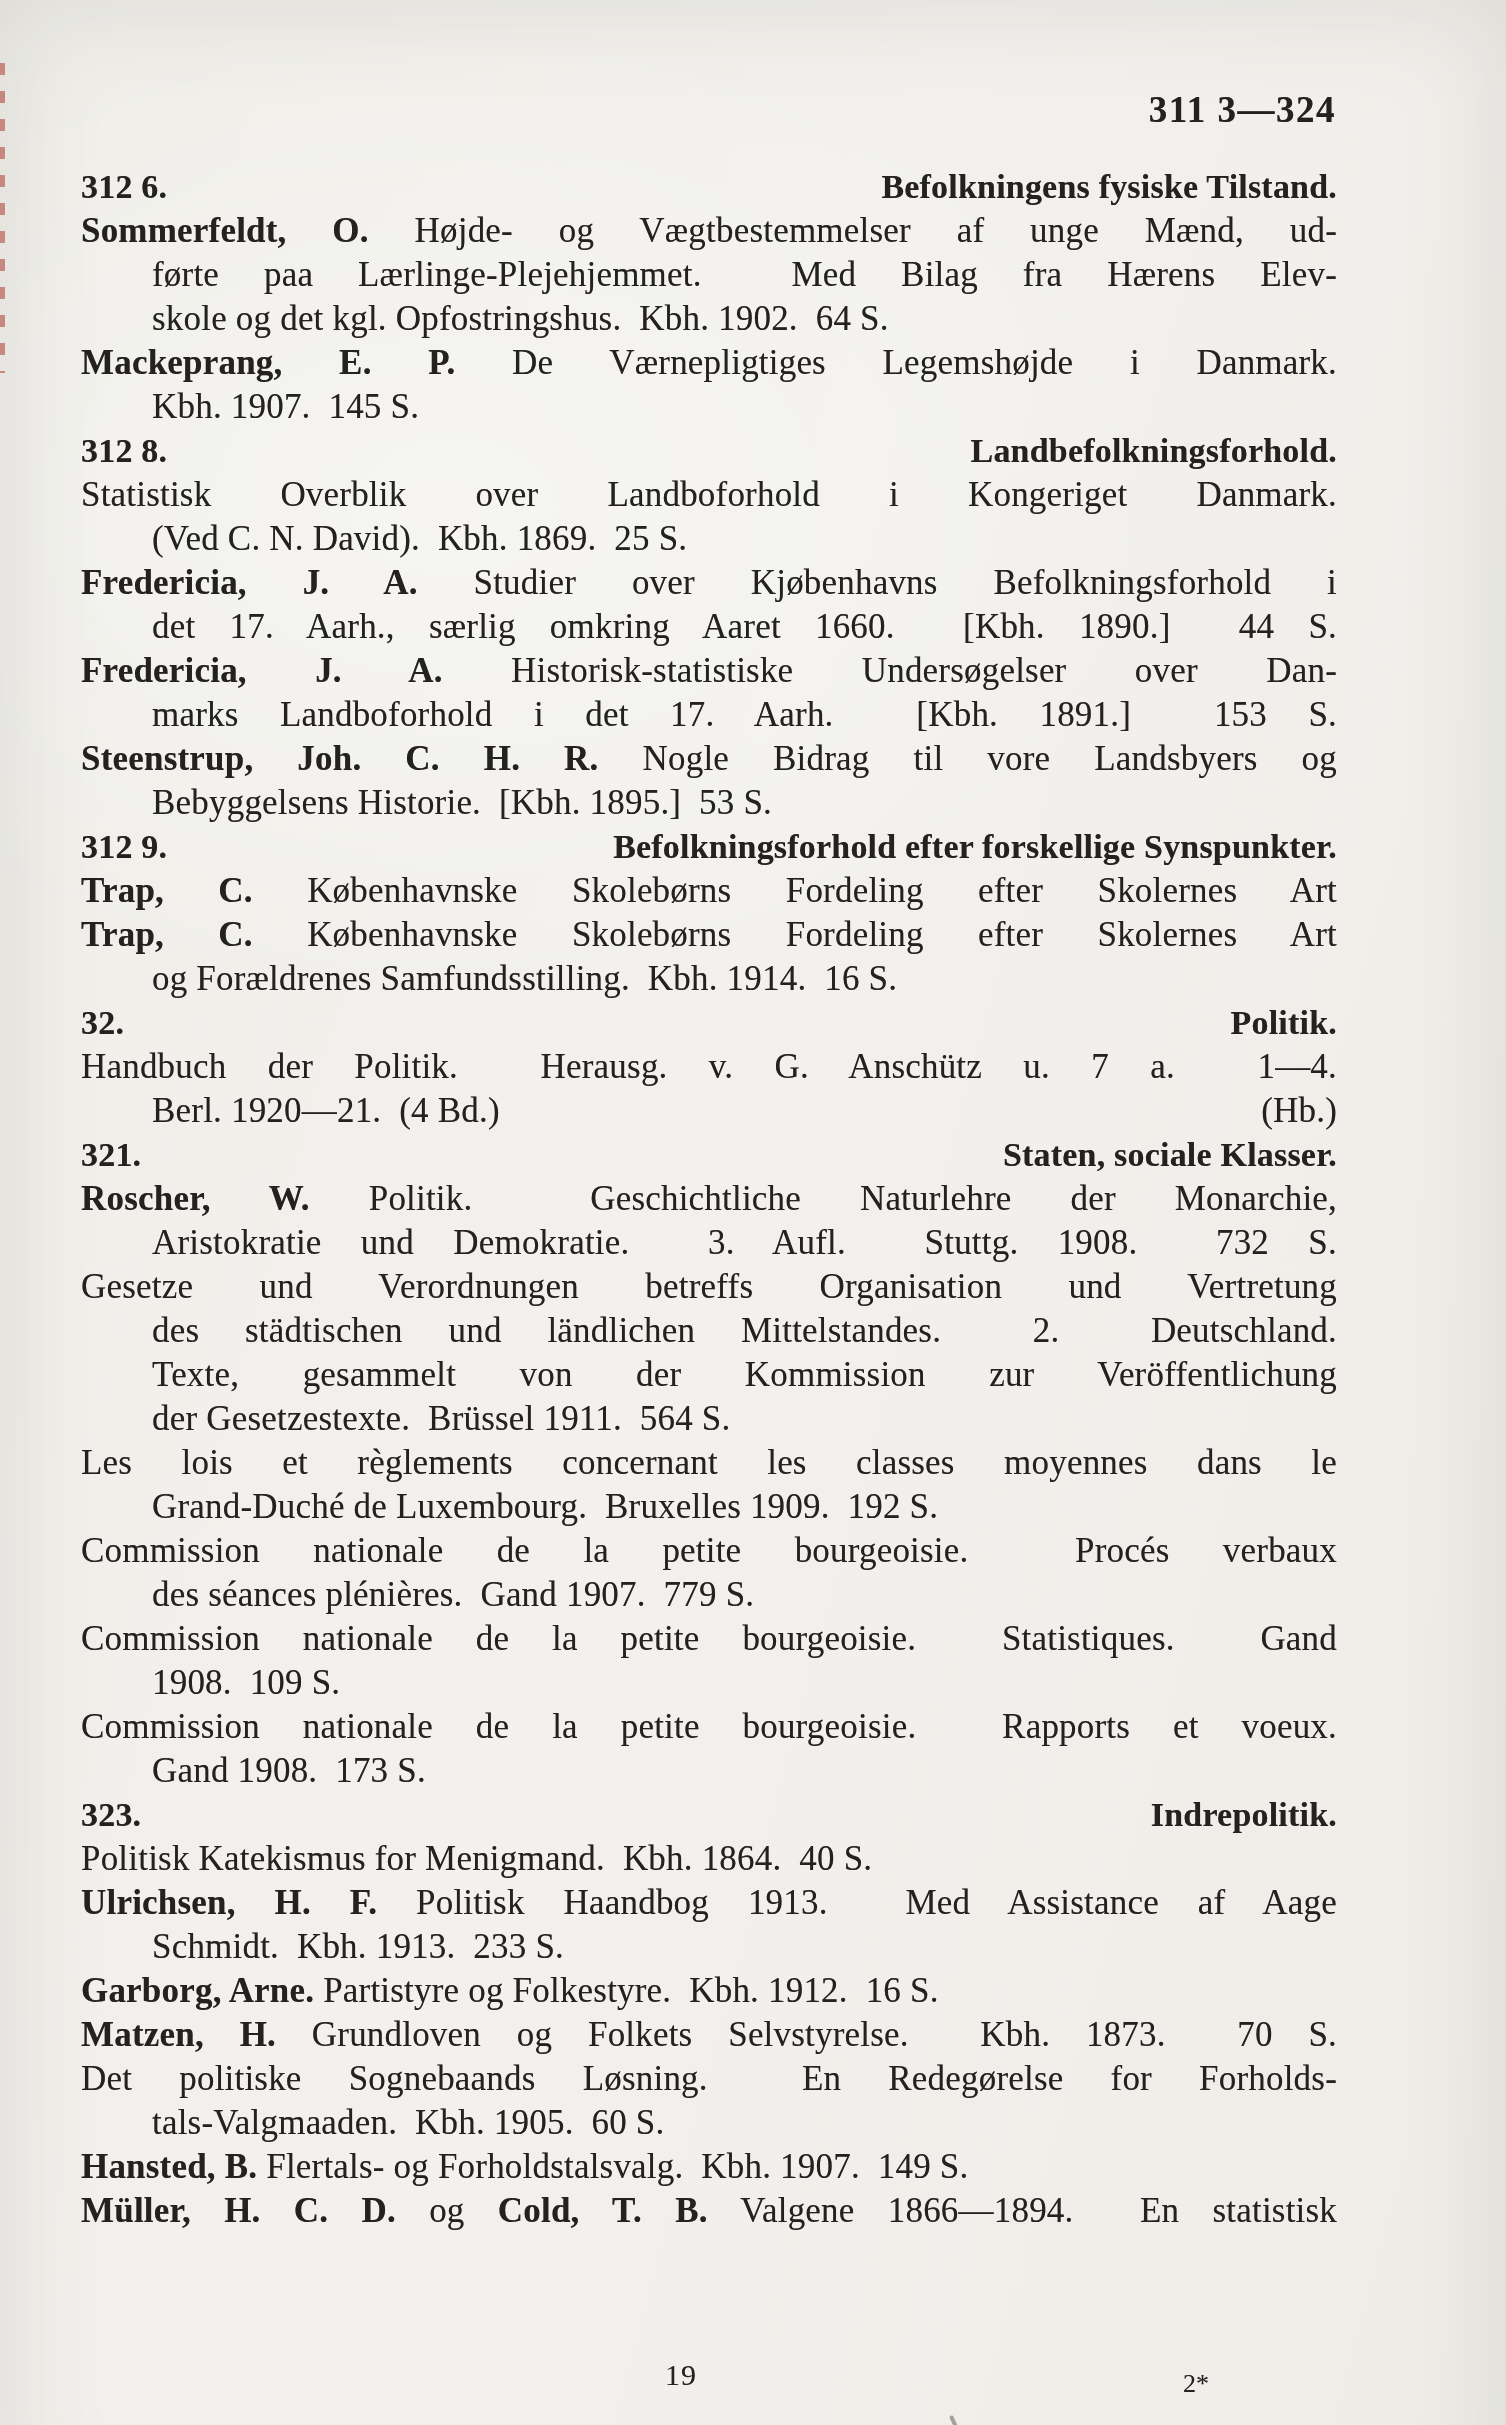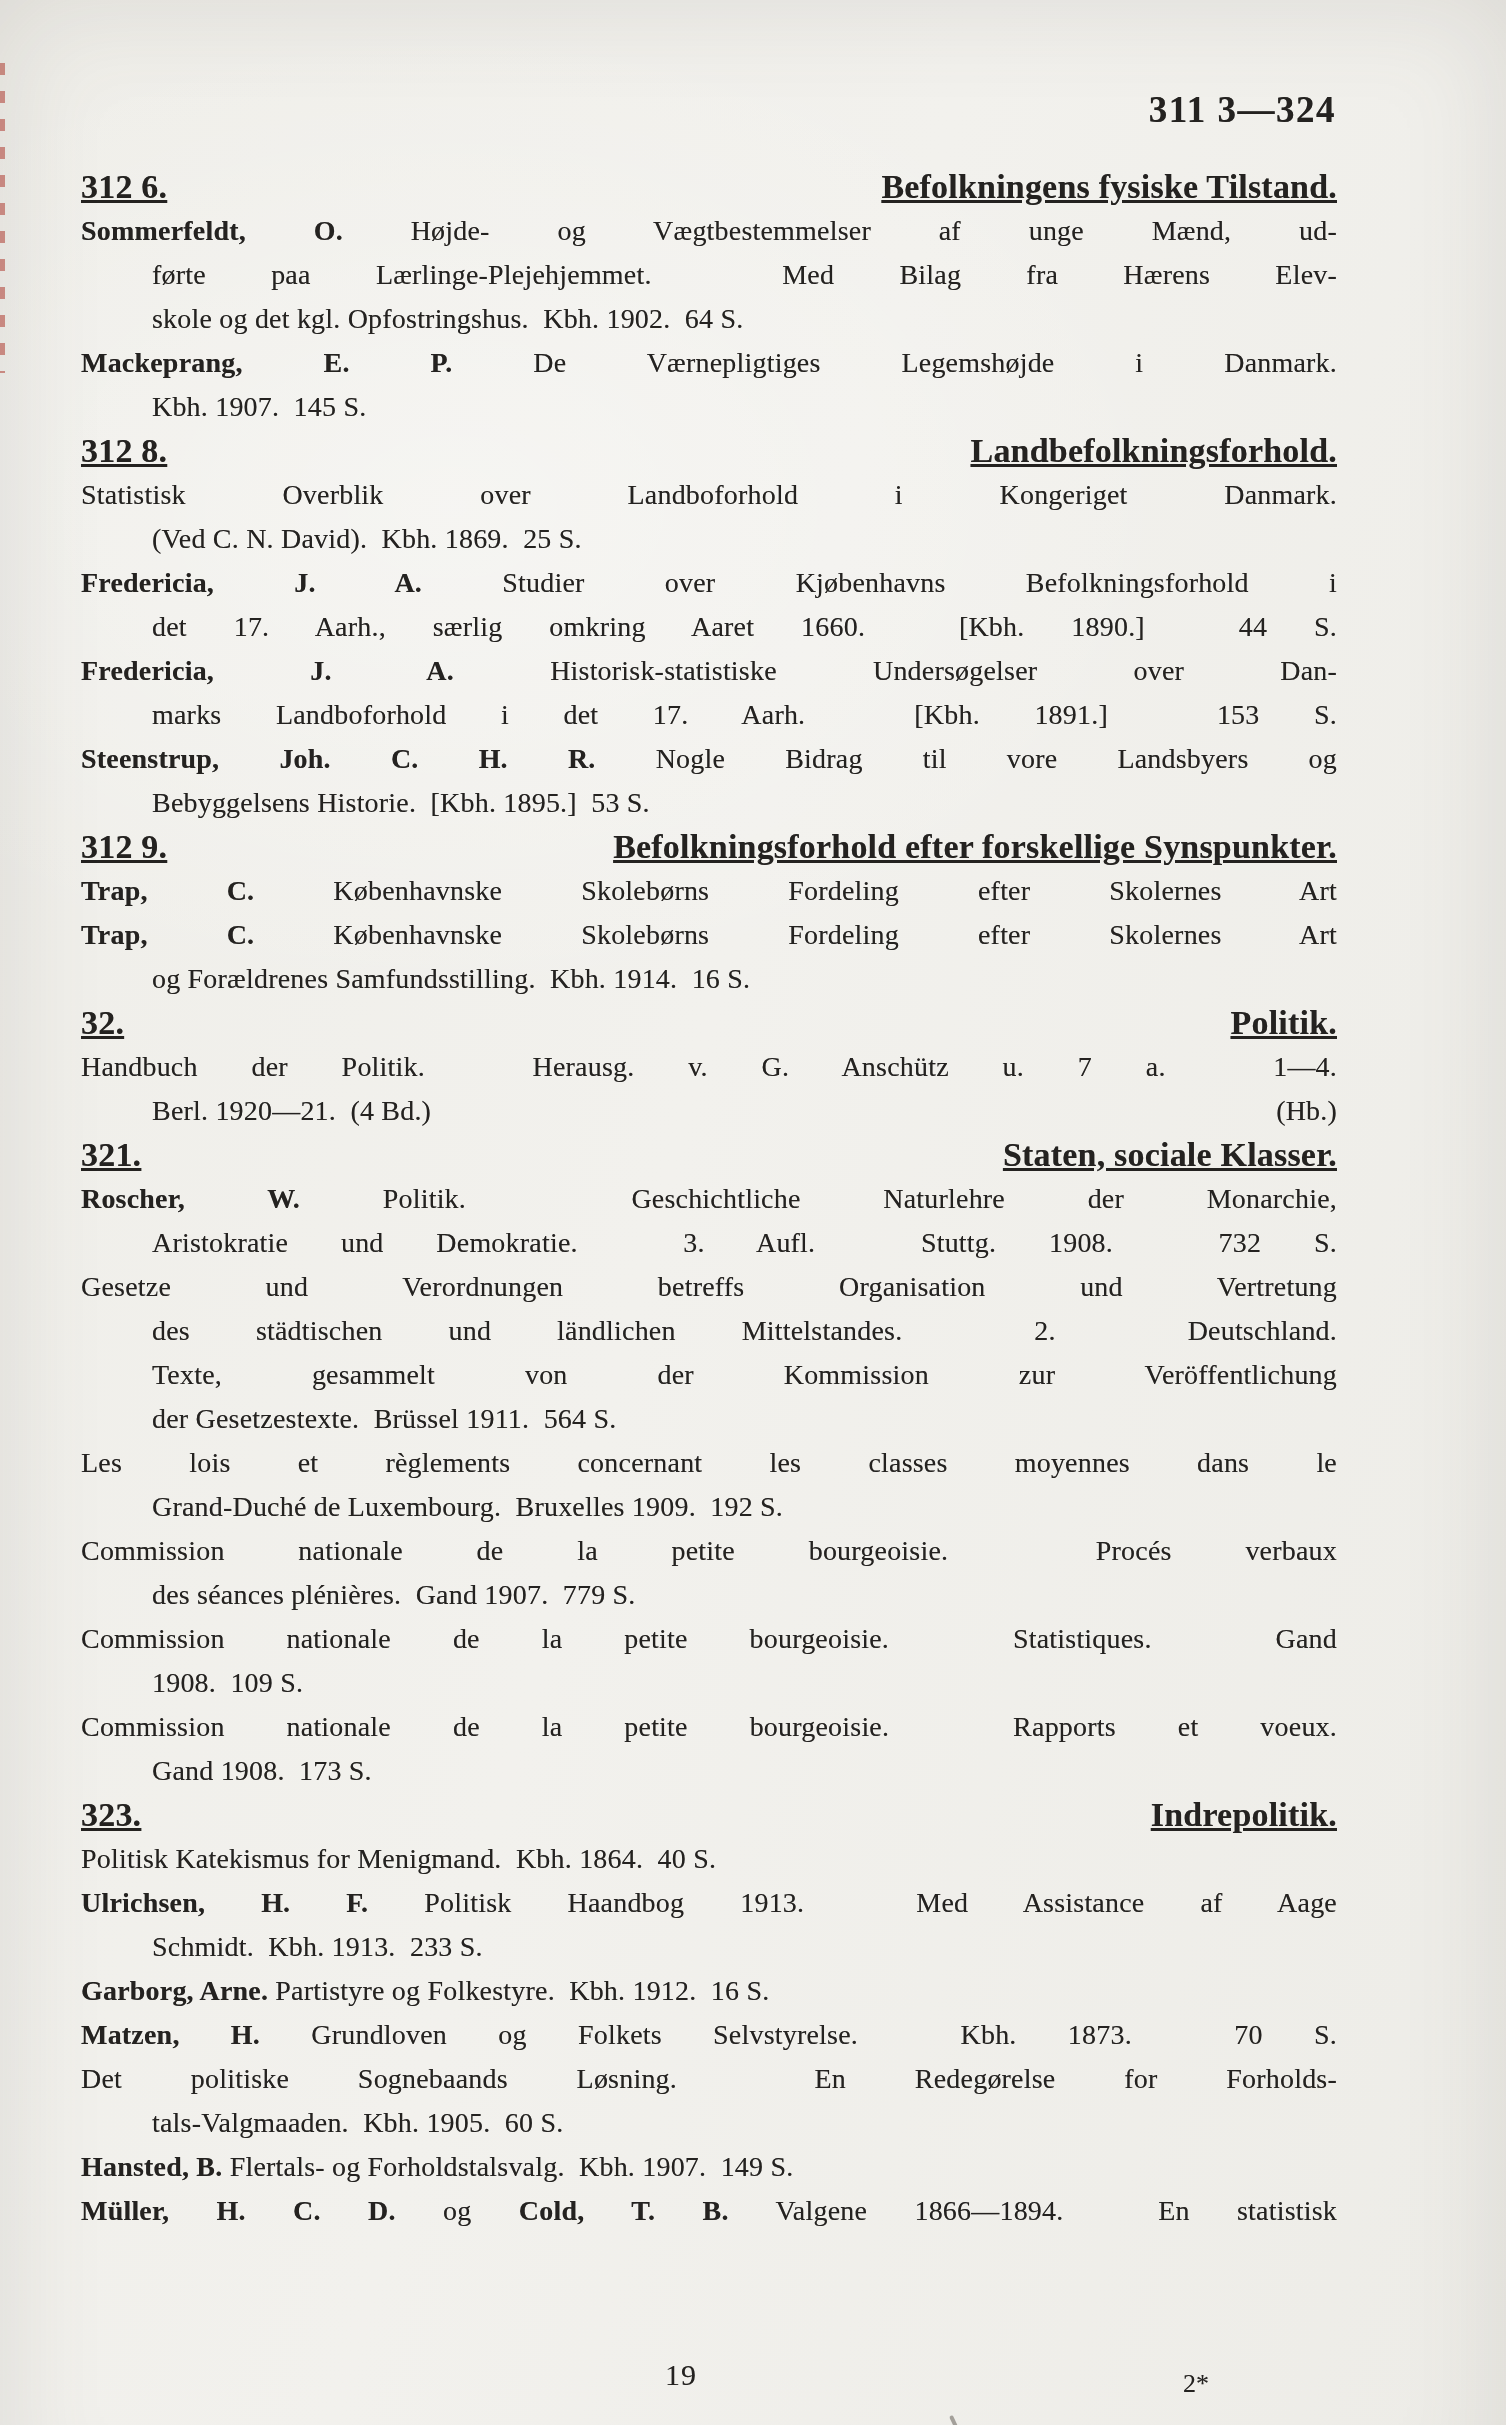--- a/index.html
+++ b/index.html
@@ -21,28 +21,28 @@
   .header {
     position:absolute; top:88px; right:171px;
     font-weight:bold; font-size:37px; line-height:44px;
     letter-spacing:1.5px;
     text-shadow:0 0 0.5px rgba(0,0,0,0.45);
   }
   .textblock {
     position:absolute; left:81px; top:165px; width:1256px;
   }
   .line {
-    height:44px; line-height:44px; font-size:28px;
+    height:44px; line-height:44px; font-size:35px;
     white-space:pre-wrap; overflow:hidden;
     letter-spacing:0.2px;
     text-shadow:0 0 0.5px rgba(0,0,0,0.35);
   }
   .line.indent { padding-left:71px;font-family:Liberation Serif, serif; }
   .line.justify { text-align:justify; text-align-last:justify; }
-  .line.section { display:flex; justify-content:space-between; font-weight:bold; font-size:34px;text-decoration:underline; }
+  .line.section { display:flex; justify-content:space-between; font-weight:bold; font-size:34px; }
   .line.split { display:flex; justify-content:space-between; }
   .b { font-weight:bold; }
   .pageno {
     position:absolute; top:2353px; left:665px;
     font-size:30px; line-height:44px; letter-spacing:1px;
     text-shadow:0 0 0.5px rgba(0,0,0,0.35);
   }
   .sig {
     position:absolute; top:2364px; left:1183px;
     font-size:26px; line-height:39px;

